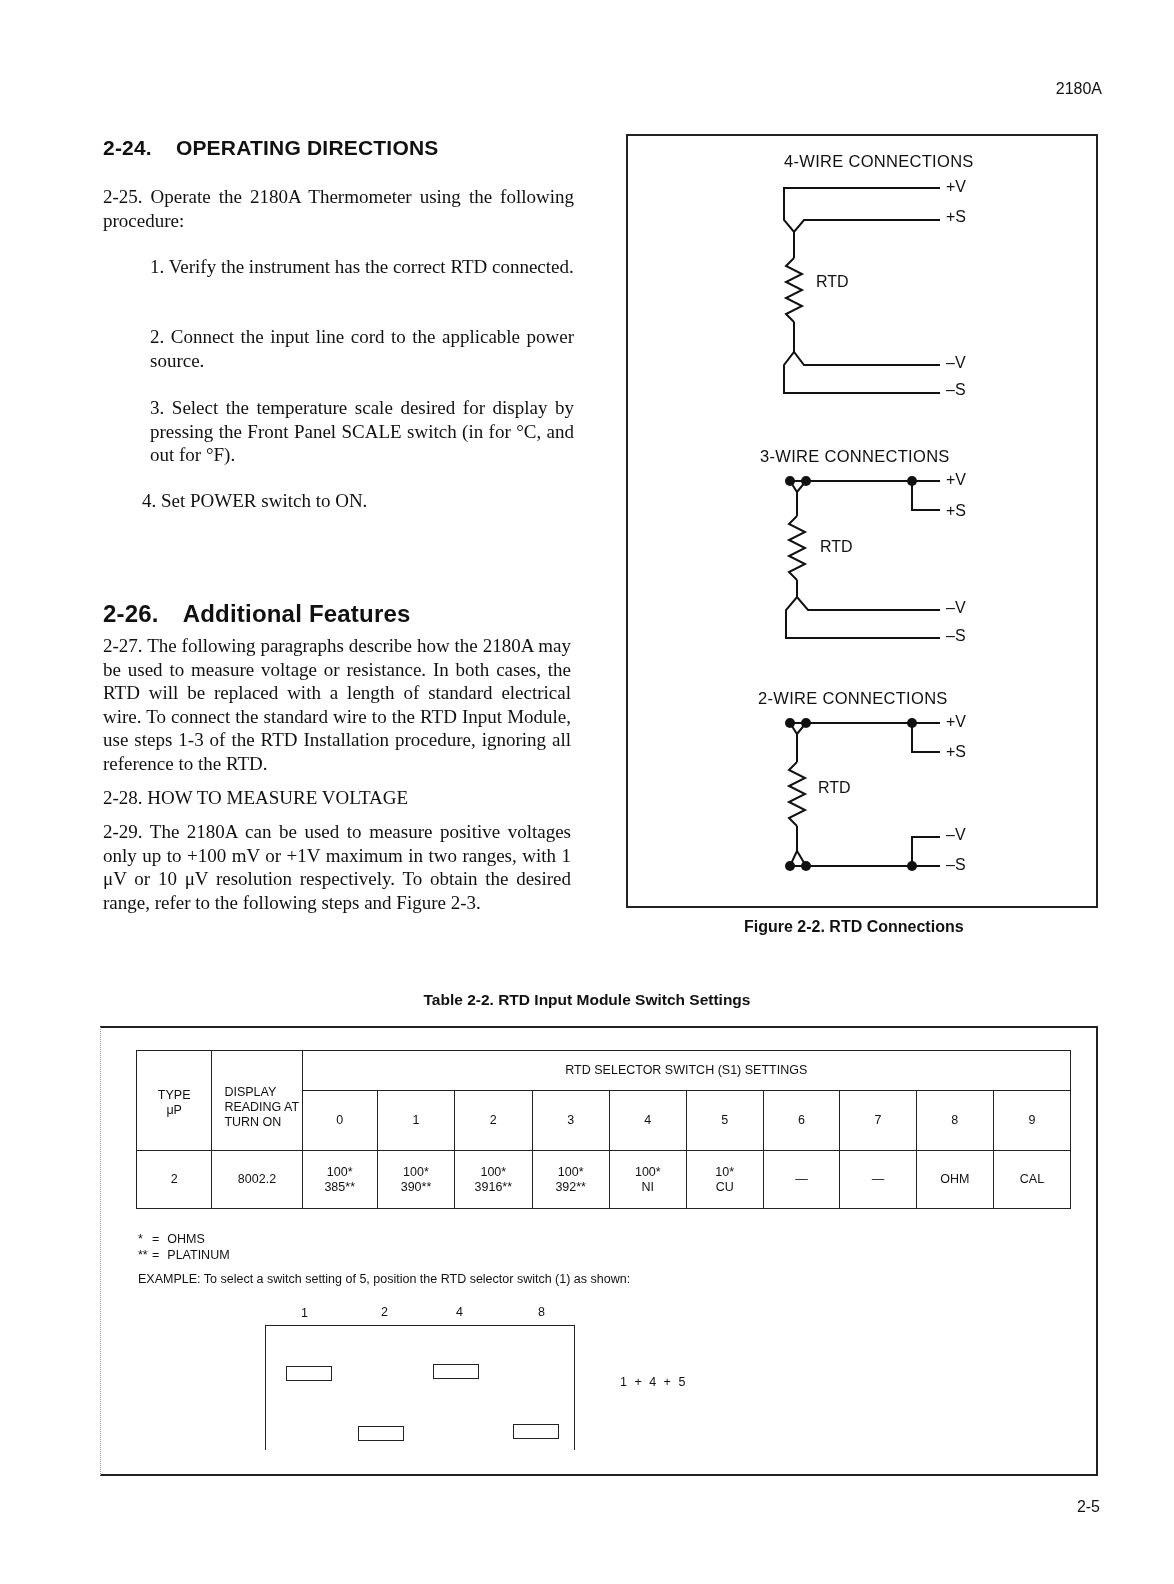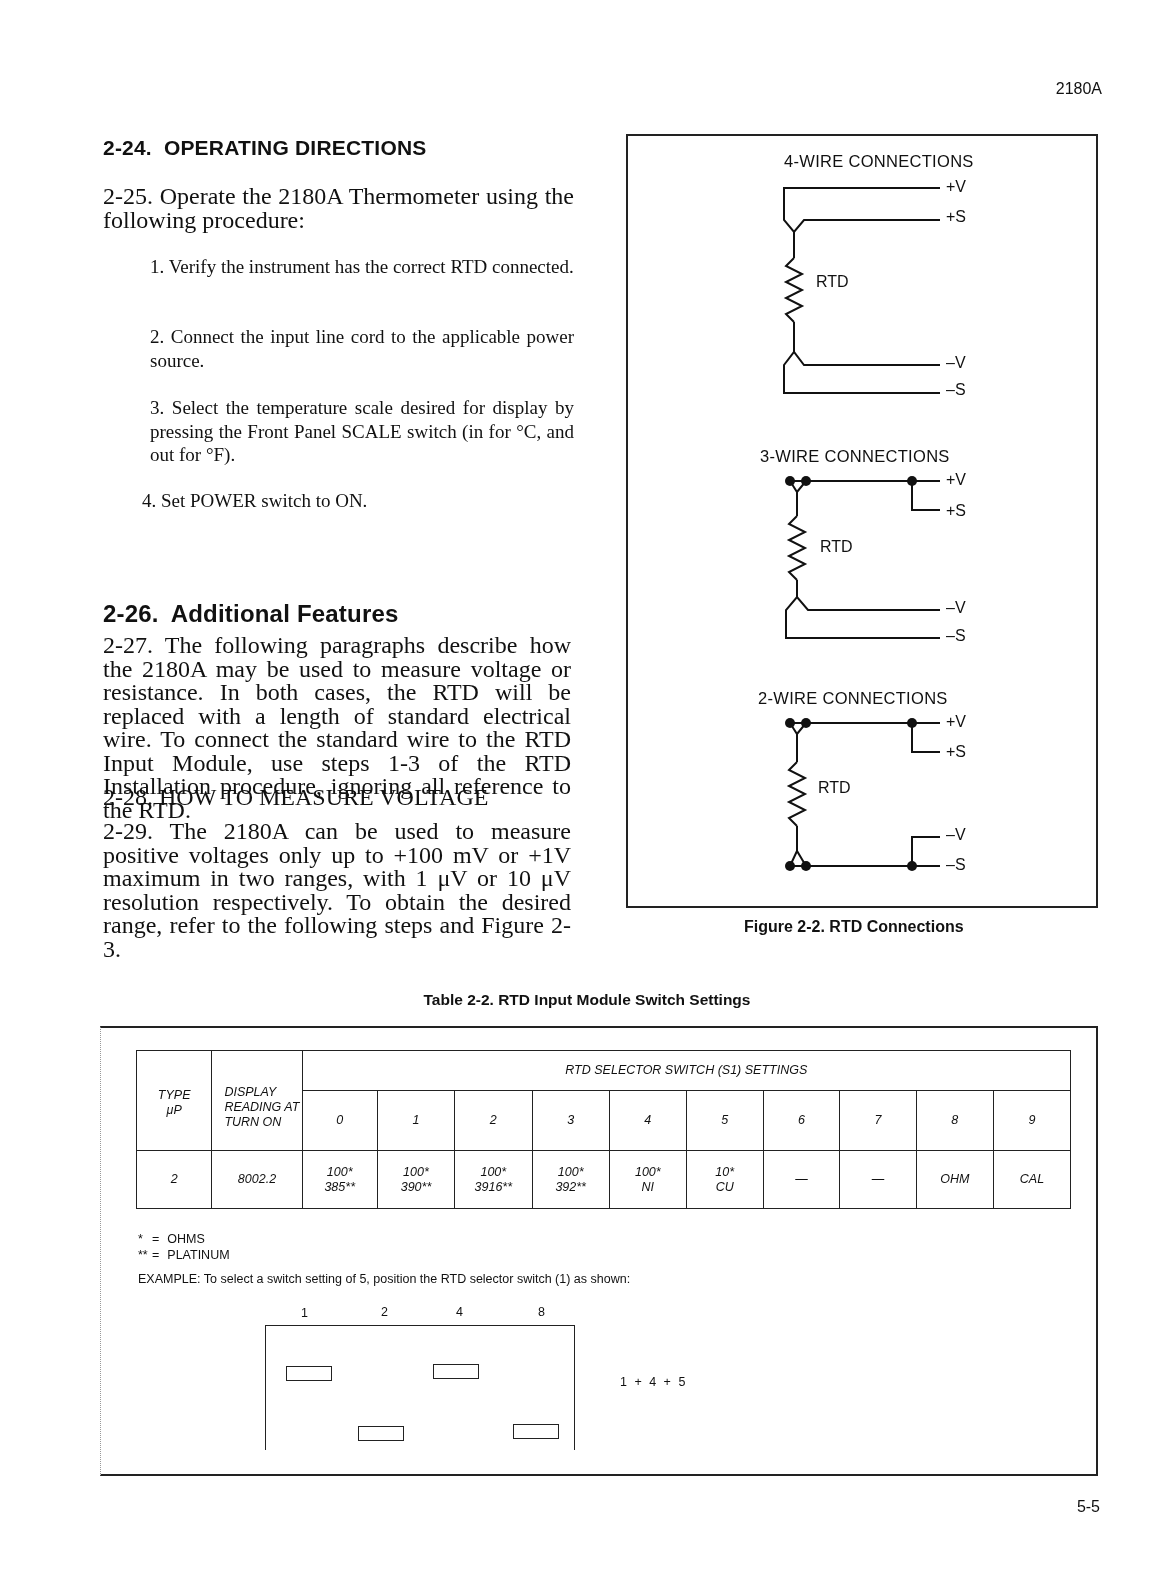--- a/index.html
+++ b/index.html
@@ -5,46 +5,46 @@
   html, body { margin: 0; padding: 0; background: #ffffff; }
   body { width: 1174px; height: 1584px; position: relative; overflow: hidden; color: #111; }
   .abs { position: absolute; }
   .sans { font-family: "Liberation Sans", "DejaVu Sans", sans-serif; }
   .serif { font-family: "Liberation Serif", "DejaVu Serif", serif; }
 
   .hdr-right { right: 72px; top: 80px; font-size: 16px; }
   .page-num { right: 74px; top: 1498px; font-size: 16px; }
 
   .h2 { font-weight: bold; font-size: 21px; letter-spacing: 0.2px; }
-  .h2 .num { margin-right: 12px; text-align: center; }
-  .para { font-size: 24px; line-height: 23.5px; text-align: justify; }
+  .h2 .num { margin-right: 24px; text-align: center; }
+  .para { font-size: 19px; line-height: 23.5px; text-align: justify; }
   .step { font-size: 19px; line-height: 23.5px; text-align: justify; }
 
   
   .fig-box { left: 626px; top: 134px; width: 472px; height: 774px; border: 2px solid #222; box-sizing: border-box; }
   .fig-title { font-size: 16.5px; letter-spacing: 0.3px; }
   .fig-caption { left: 744px; top: 918px; font-size: 16px; font-weight: bold; }
 
   
   .tbl-caption { left: 0; width: 1174px; top: 991px; text-align: center; font-size: 15.5px; font-weight: bold; }
   .tbl-frame { left: 100px; top: 1026px; width: 998px; height: 450px; border-top: 2px solid #222; border-right: 2px solid #222; border-bottom: 2px solid #222; border-left: 1px dotted #999; box-sizing: border-box; }
   table.sw { position: absolute; left: 136px; top: 1050px; width: 935px; border-collapse: collapse; font-size: 12.5px; }
-  table.sw td { border: 1.5px solid #222; text-align: center; vertical-align: middle; padding: 0; line-height: 15px; font-style: italic; }
+  table.sw td { border: 1.5px solid #222; text-align: center; vertical-align: middle; padding: 0; line-height: 15px; }
   .legend { font-size: 12.5px; line-height: 15px; }
   .example { font-size: 12.5px; }
   .sw-num { font-size: 12.5px; }
   .sw-box { left: 265px; top: 1325px; width: 310px; height: 125px; border-top: 1.5px solid #222; border-left: 1.5px solid #222; border-right: 1.5px solid #222; box-sizing: border-box; }
   .sw-rect { width: 46px; height: 15px; border: 1.5px solid #222; box-sizing: border-box; }
   .sum { font-size: 12.5px; letter-spacing: 2px; }
 </style>
 </head>
 <body>
 
 <div class="abs sans hdr-right">2180A</div>
-<div class="abs sans page-num">5-5</div>
+<div class="abs sans page-num">2-5</div>
 
 <div class="abs sans h2" style="left:103px; top:136px;">
   <span class="num">2-24.</span><span>OPERATING DIRECTIONS</span>
 </div>
 <div class="abs serif para" style="left:103px; top:185px; width:471px;">2-25.  Operate the 2180A Thermometer using the following procedure:</div>
 
 <div class="abs serif step" style="left:150px; top:255px; width:424px;">1.  Verify the instrument has the correct RTD connected.</div>
 <div class="abs serif step" style="left:150px; top:325px; width:424px;">2.  Connect the input line cord to the applicable power source.</div>
 <div class="abs serif step" style="left:150px; top:396px; width:424px;">3.  Select the temperature scale desired for display by pressing the Front Panel SCALE switch (in for °C, and out for °F).</div>
 <div class="abs serif step" style="left:142px; top:489px; width:424px;">4.  Set POWER switch to ON.</div>

